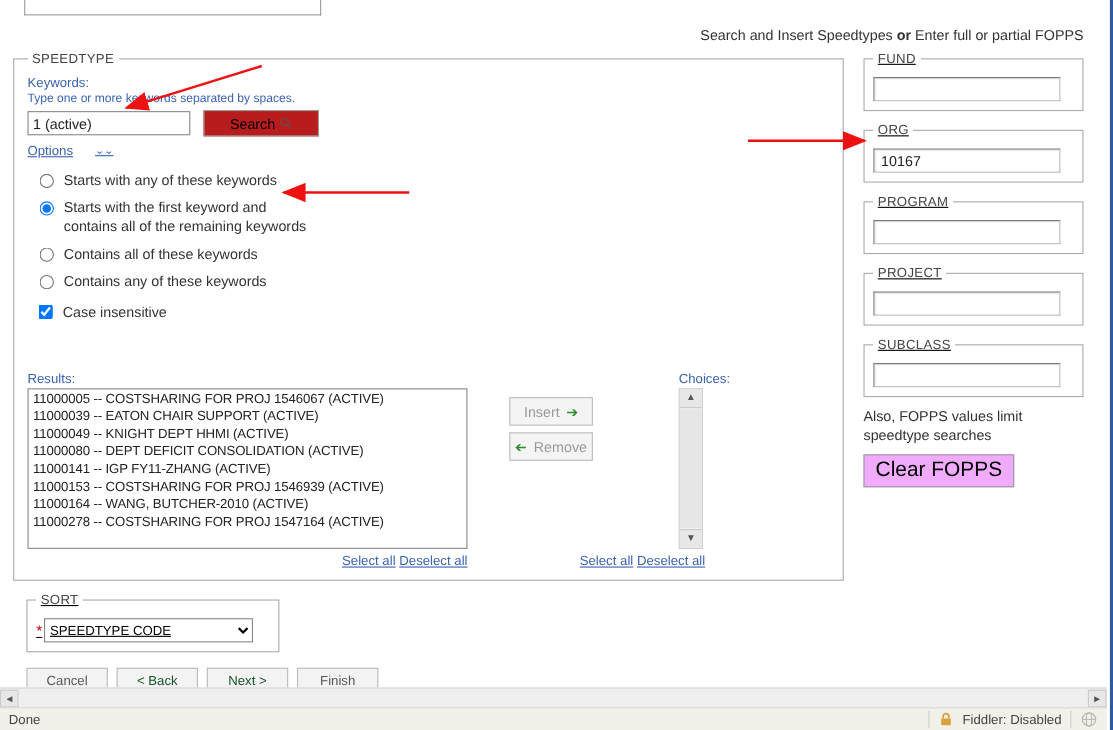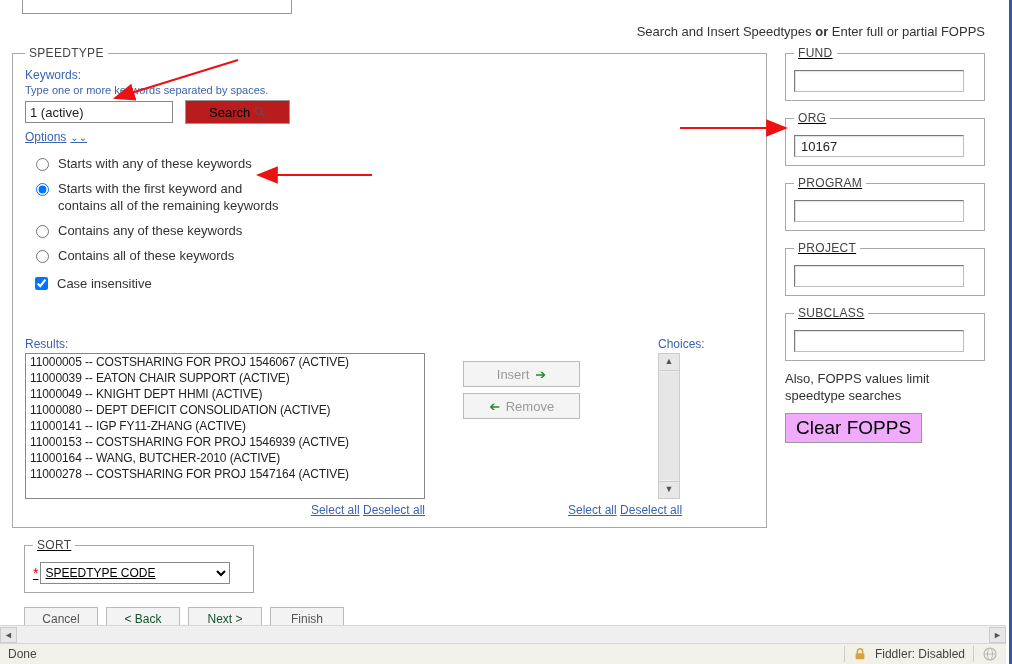--- a/index.html
+++ b/index.html
@@ -65,36 +65,36 @@
     font-size: 13px; font-family: Arial; color: #222;
   }
   .search-btn {
     height: 24px; border: 1px solid #999; background: #b91c1c;
     padding: 2px 23px; font-size: 13px; display: inline-flex; align-items: center; gap: 4px;
     cursor: pointer;
   }
   .search-btn svg { width: 12px; height: 12px; }
   .options-link {
     color: #3b63b0; font-size: 12px; text-decoration: underline;
-    cursor: pointer; margin-bottom: 8px; display: inline-flex; align-items: center; gap: 4px;
+    cursor: pointer; margin-bottom: 8px; display: inline-flex; align-items: center; gap: 20px;
   }
   .radio-row { display: flex; align-items: flex-start; gap: 6px; margin: 4px 0 8px 6px; }
   .radio-row input { margin-top: 2px; }
   .radio-row label { font-size: 13px; color: #333; max-width: 230px; line-height: 1.3; }
   .check-row { display: flex; align-items: center; gap: 6px; margin: 10px 0 10px 6px; }
   .check-row label { font-size: 13px; color: #333; }
   .results-wrap { display: flex; gap: 18px; align-items: flex-start; }
   .res-col { flex: 0 0 400px; }
   .choices-col { flex: 0 0 auto; width: 22px; }
   .btn-col {
     display: flex; flex-direction: column; gap: 6px; align-items: center;
     margin: 58px 0 0 20px;
   }
   .move-btn {
-    width: 117px; height: 26px; border: 1px solid #bbb; background: #f4f4f4;
+    width: 76px; height: 26px; border: 1px solid #bbb; background: #f4f4f4;
     color: #9a9a9a; font-size: 13px; display: inline-flex; align-items: center;
     justify-content: center; gap: 6px; cursor: pointer;
   }
   .res-label { color: #3b63b0; font-size: 12px; margin-bottom: 2px; margin-top: 34px; }
   .listbox {
     border: 1px solid #888; height: 146px; overflow-y: scroll;
     background: #fff; font-size: 12px; color: #222;
   }
   .listbox .item { padding: 1px 4px; white-space: nowrap; font-family: Arial; font-size: 12px; letter-spacing: -0.1px; }
   .choices-strip {
@@ -195,25 +195,25 @@
         <div class="radio-row">
           <input type="radio" name="kwopt" style="">
           <label>Starts with any of these keywords</label>
         </div>
         <div class="radio-row">
           <input type="radio" name="kwopt" checked="" style="">
           <label>Starts with the first keyword and contains all of the remaining keywords</label>
         </div>
         <div class="radio-row">
           <input type="radio" name="kwopt" style="">
-          <label>Contains any of these keywords</label>
+          <label>Contains all of these keywords</label>
         </div>
         <div class="radio-row">
           <input type="radio" name="kwopt" style="">
-          <label>Contains all of these keywords</label>
+          <label>Contains any of these keywords</label>
         </div>
 
         <div class="check-row">
           <input type="checkbox" checked="" style="">
           <label>Case insensitive</label>
         </div>
 
         <div class="results-wrap">
           <div class="res-col">
             <div class="res-label">Results:</div>

